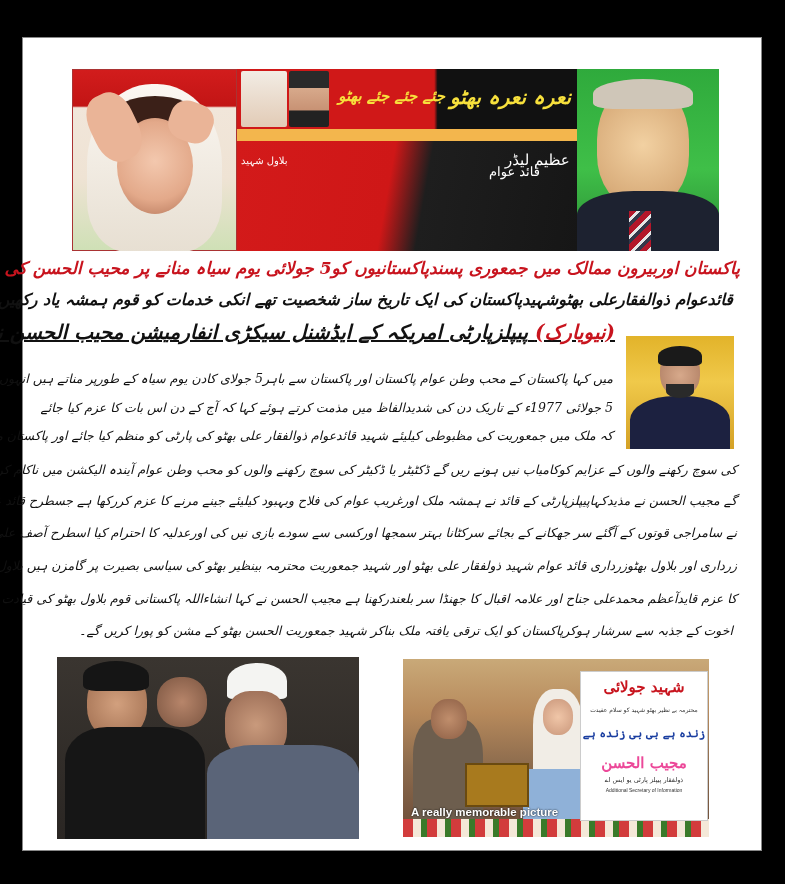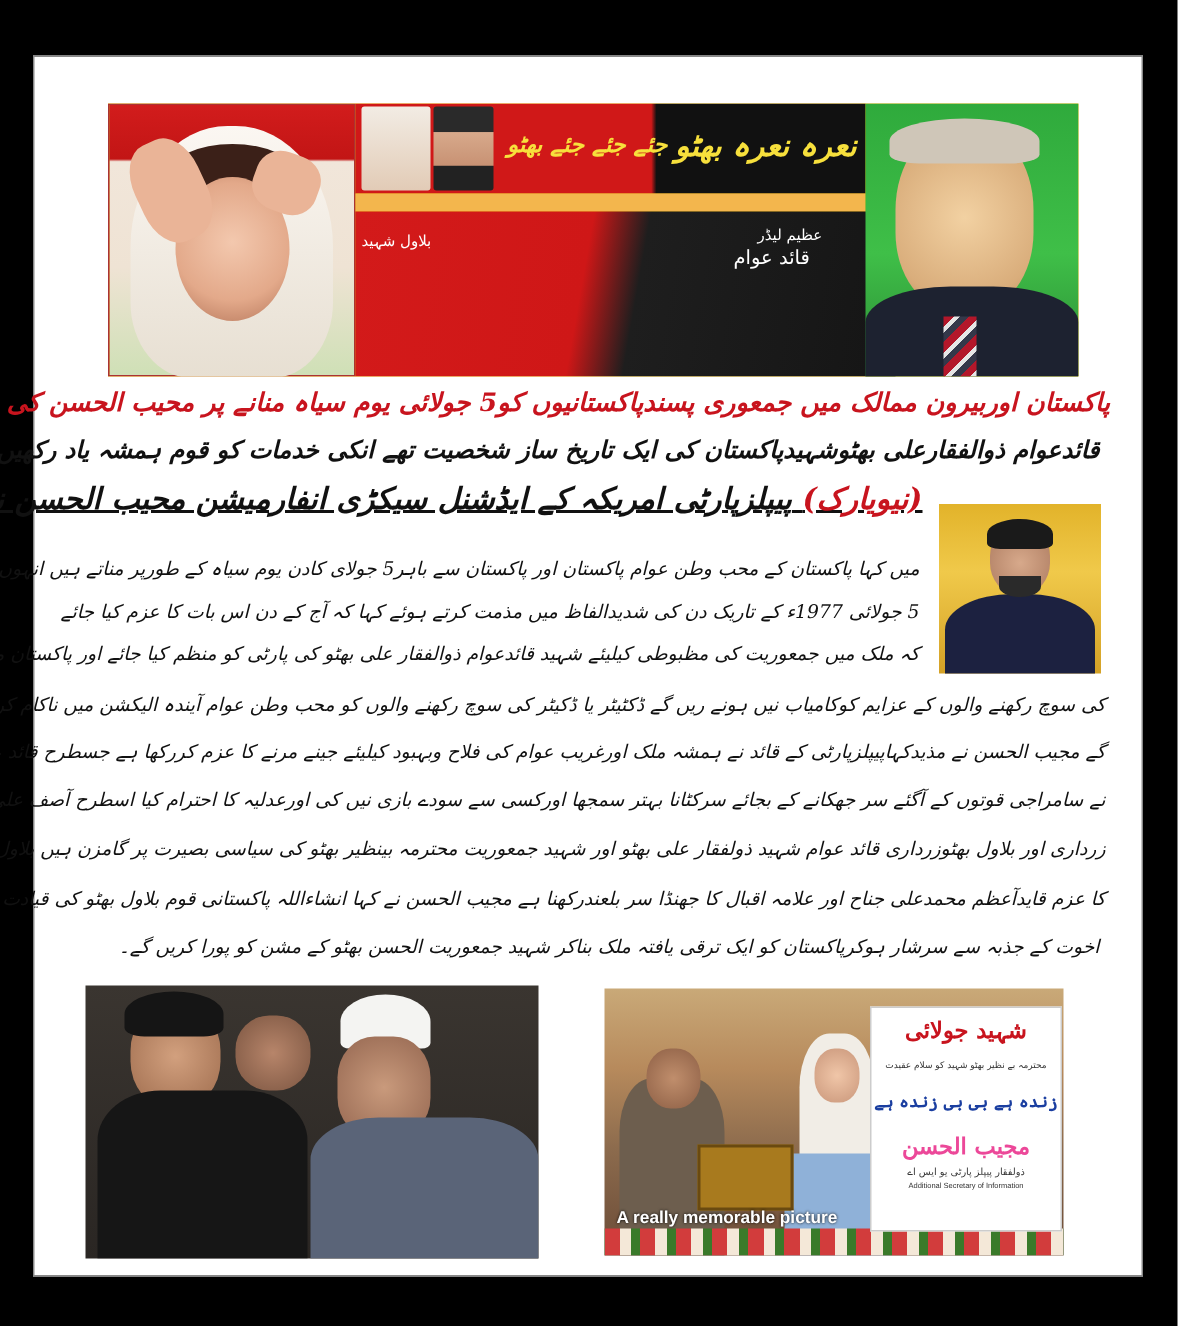--- a/index.html
+++ b/index.html
@@ -7,21 +7,21 @@
     width:785px; height:884px; background:#000; position:relative; overflow:hidden;
     font-family:"DejaVu Sans", sans-serif;
   }
   .sheet {
     position:absolute; left:22px; top:37px; width:738px; height:812px;
     background:#fff; border:1px solid #888;
   }
   
   .banner {
     position:absolute; left:72px; top:69px; width:647px; height:182px;
-    background:#eab308; overflow:hidden;
+    background:#15803d; overflow:hidden;
   }
   .photo-benazir {
     position:absolute; left:0; top:0; width:163px; height:180px;
     background:linear-gradient(180deg,#d21c1c 0%, #c21515 20%, #f1e6da 21%, #efe3d4 60%, #cfe0b6 100%);
     border:1px solid #a33;
   }
   .face {
     position:absolute; border-radius:50%;
     background:radial-gradient(circle at 50% 45%, #f3c8ae 0%, #e3a98a 60%, #b37458 100%);
   }
@@ -128,21 +128,21 @@
   <div class="mid-top">
     <div class="thumb" style="left:4px;width:46px;background:linear-gradient(180deg,#f2ece4,#e2cbb6);"></div>
     <div class="thumb" style="left:52px;width:40px;background:linear-gradient(180deg,#2a2a2a 0%,#2a2a2a 30%,#d7a98b 31%,#c89274 70%,#222 71%);"></div>
     <div class="slogan" style="right:132px;top:18px;font-size:15px;">جئے جئے جئے بھٹو</div>
     <div class="slogan" style="right:6px;top:16px;font-size:20px;">نعرہ نعرہ بھٹو</div>
   </div>
   <div class="mid-strip"></div>
   <div class="mid-main">
     <div class="name-small" style="left:4px;top:14px;font-size:10px;">بلاول شہید</div>
     <div class="name-small" style="left:252px;top:23px;">قائد عوام</div>
-    <div class="name-small" style="left:268px;top:10px;font-size:10px;">عظیم لیڈر</div>
+    <div class="name-small" style="left:268px;top:10px;font-size:15px;">عظیم لیڈر</div>
   </div>
 
   <div class="photo-zab">
     <div class="face" style="left:20px;top:14px;width:92px;height:124px;border-radius:46% 46% 42% 42%;background:radial-gradient(circle at 50% 50%,#f2d1a2,#d9ad7b 70%,#b88a5d);"></div>
     <div class="hair" style="left:16px;top:10px;width:100px;height:30px;background:#cfc6b8;"></div>
     <div class="suit"></div>
     <div class="tie"></div>
   </div>
 </div>
 

